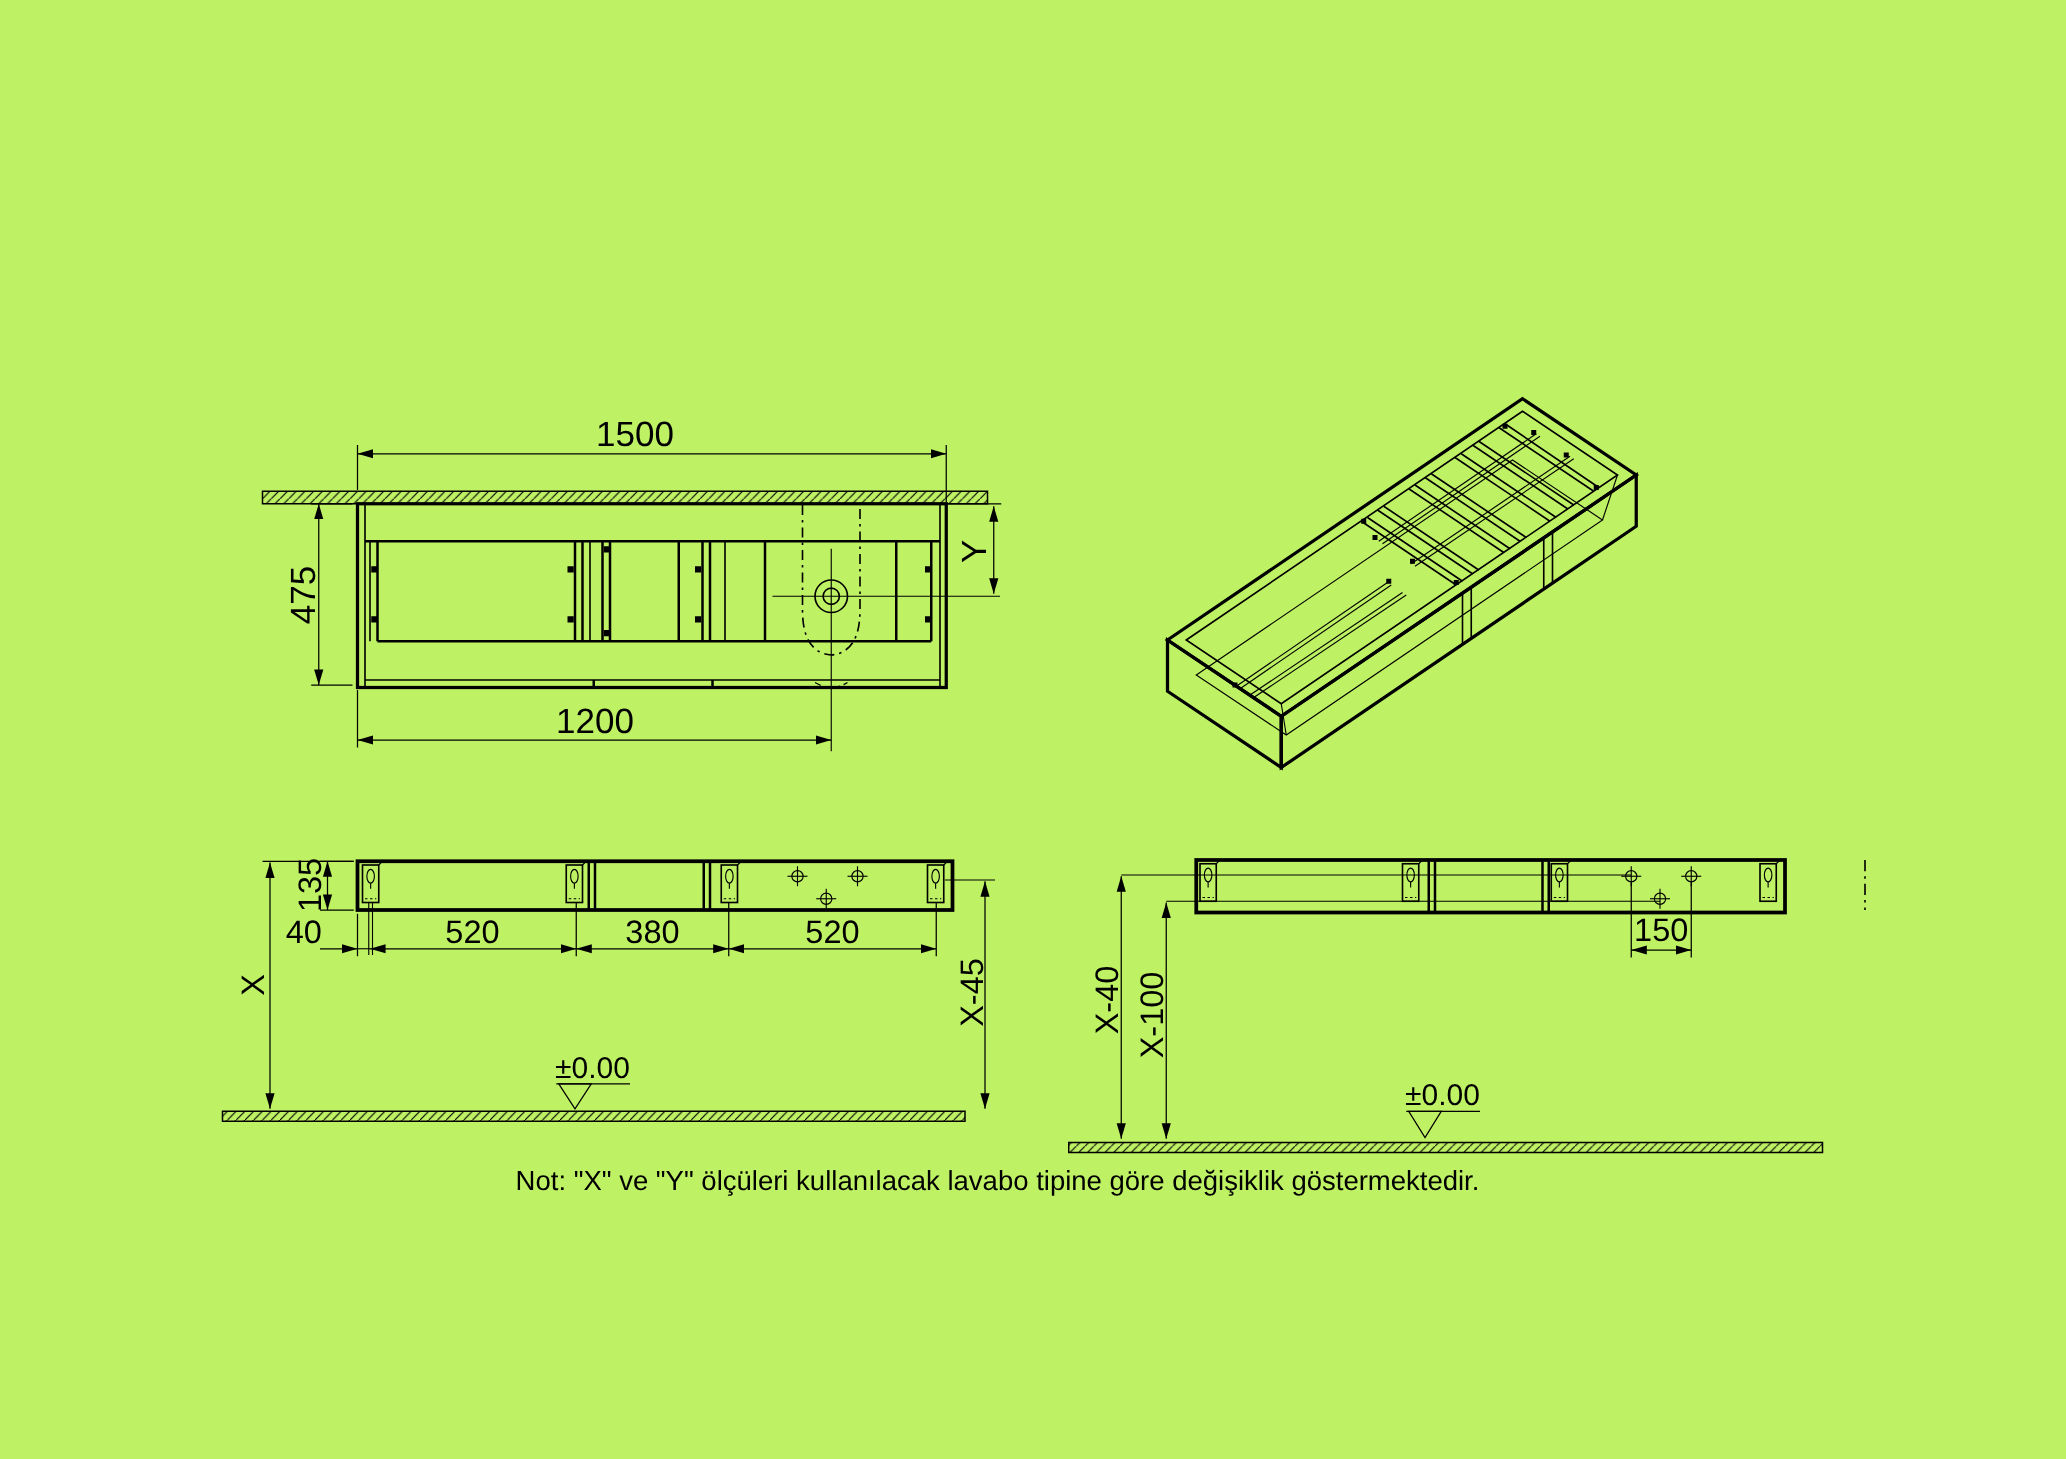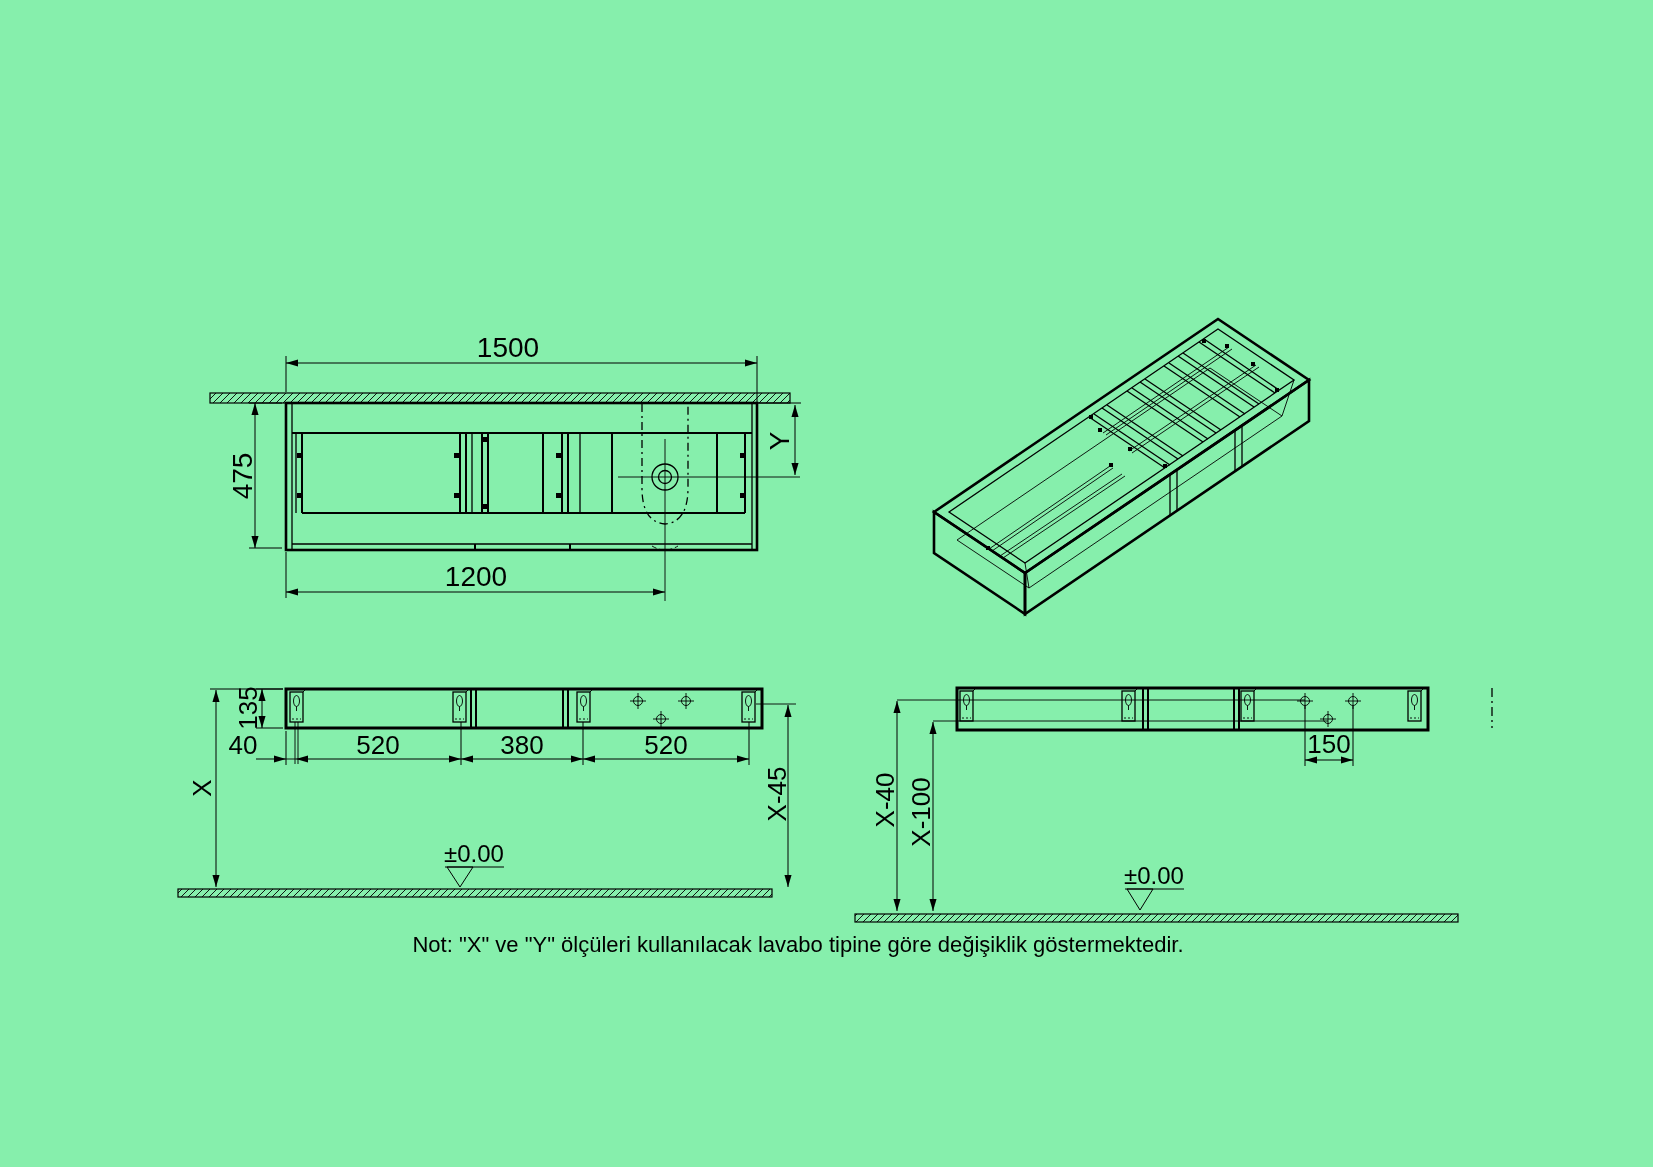--- a/index.html
+++ b/index.html
@@ -1,16 +1,16 @@
 <!DOCTYPE html>
 <html><head>
 <meta charset="utf-8">
 <style>
   html,body{margin:0;padding:0;background:#ffffff;}
-  .page{width:1653px;height:1167px;position:relative;background:#86efac;}
+  .page{width:1653px;height:1167px;position:relative;background:#bef264;}
   svg{display:block;}
   text{font-family:"Liberation Sans", sans-serif;fill:#000;}
   .big{font-size:28px;}
   .mid{font-size:26px;}
   .small{font-size:24px;}
   .note{font-size:22px;}
   .o2{fill:none;stroke:#000;stroke-width:2.6;}
   .o3{fill:none;stroke:#000;stroke-width:3;}
   .m{fill:none;stroke:#000;stroke-width:2;}
   .t{fill:none;stroke:#000;stroke-width:1.3;}

